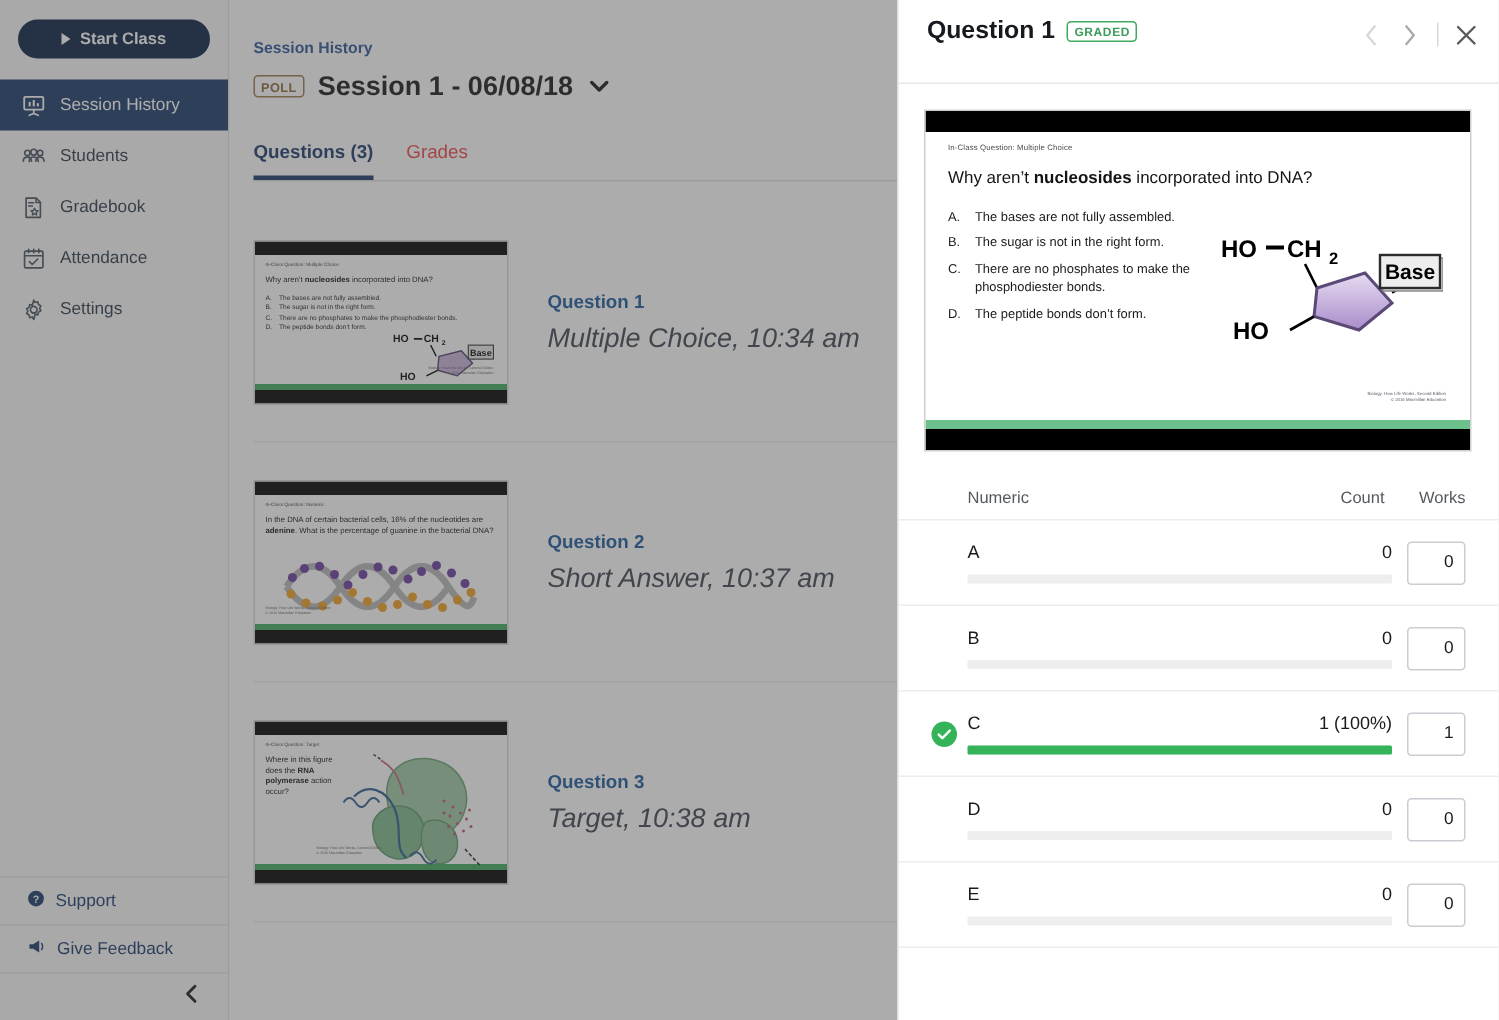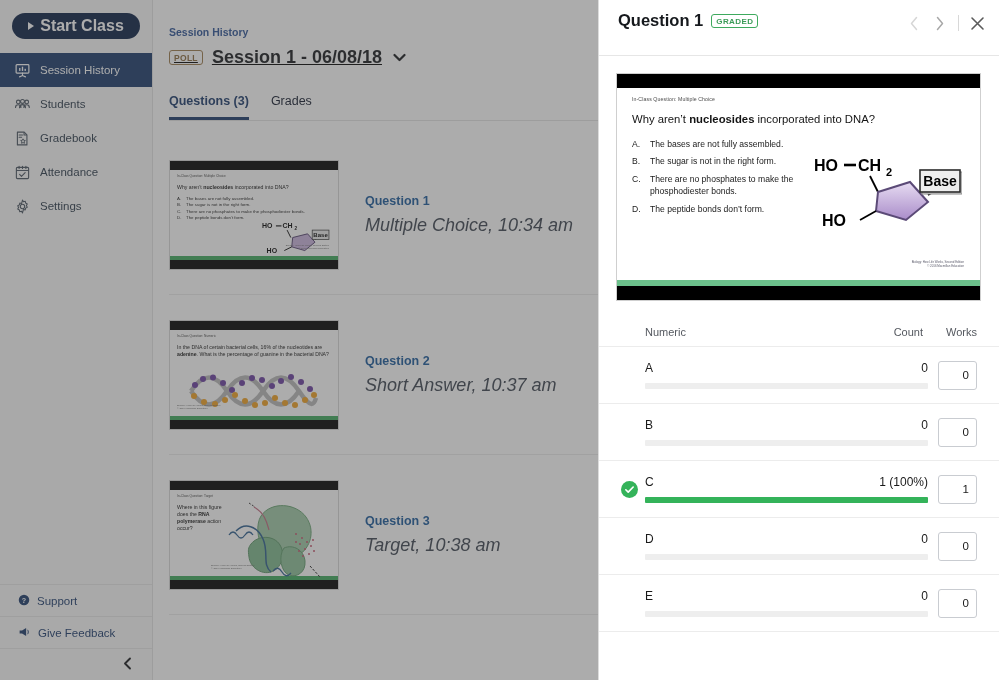--- a/index.html
+++ b/index.html
@@ -28,21 +28,21 @@
   }
   .brand-title {
     font-size: 18px; font-weight: bold; color: #16191d;
     letter-spacing: -0.2px;
   }
   .brand-caret { margin-left: 6px; color:#16191d; font-size: 13px; line-height:1; }
   .start-wrap { padding: 13px 12px 10px 12px; }
   .start-btn {
     width: 100%; height: 26px; border-radius: 13px;
     background: #0a1f44; color: #ffffff;
-    font-size: 16px; font-weight: bold;
+    font-size: 11px; font-weight: bold;
     display: flex; align-items: center; justify-content: center; gap: 6px;
     border: none; cursor: pointer;
   }
   .play-tri {
     width:0;height:0;border-left:6px solid #fff;
     border-top:4px solid transparent;border-bottom:4px solid transparent;
   }
   .nav { margin-top: 4px; }
   .nav-item {
     height: 34px; display: flex; align-items: center; gap: 9px;
@@ -59,29 +59,29 @@
   .collapse-bar {
     height: 32px; border-top: 1px solid #e8e8e8;
     display: flex; align-items: center; justify-content: flex-end;
     padding-right: 20px; cursor: pointer;
   }
 
   
   .main { flex: 1 1 auto; height: 680px; background: #ffffff; position: relative; overflow: hidden; }
   .main-inner { padding: 26px 0 0 16px; }
   .breadcrumb { font-size: 10.5px; color: #2f5597; font-weight: bold; }
-  .session-row { display: flex; align-items: center; gap: 9px; margin-top: 9px; text-decoration: underline; }
+  .session-row { display: flex; align-items: center; gap: 9px; margin-top: 9px; }
   .poll-badge {
     border: 1px solid #9c7a4b; color: #8a6b3d; border-radius: 3px;
     font-size: 8.5px; font-weight: bold; padding: 2px 4px 1px 4px; letter-spacing: .3px;
   }
   .session-title { font-size: 18px; font-weight: bold; color: #16191d; }
   .session-caret { font-size: 13px; color: #16191d; margin-left: 2px; }
   .tabs { display: flex; gap: 22px; margin-top: 26px; border-bottom: 1px solid #e3e3e3; width: 430px; }
-  .tab { font-size: 12.5px; padding-bottom: 9px; color: #0f172a; cursor: pointer; }
+  .tab { font-size: 12.5px; padding-bottom: 9px; color: #ef4444; cursor: pointer; }
   .tab.active { color: #1b3a6b; font-weight: bold; border-bottom: 3px solid #1b3a6b; }
 
   .qlist { margin-top: 14px; }
   .qrow { display: flex; align-items: center; gap: 26px; height: 160px; border-bottom: 1px solid #ececec; width: 600px; }
   .qtext { display: flex; flex-direction: column; gap: 7px; }
   .qtitle { font-size: 12.5px; font-weight: bold; color: #1b5a9c; }
   .qmeta { font-size: 18px; font-style: italic; color: #3c4450; }
 
   
   .thumb {

